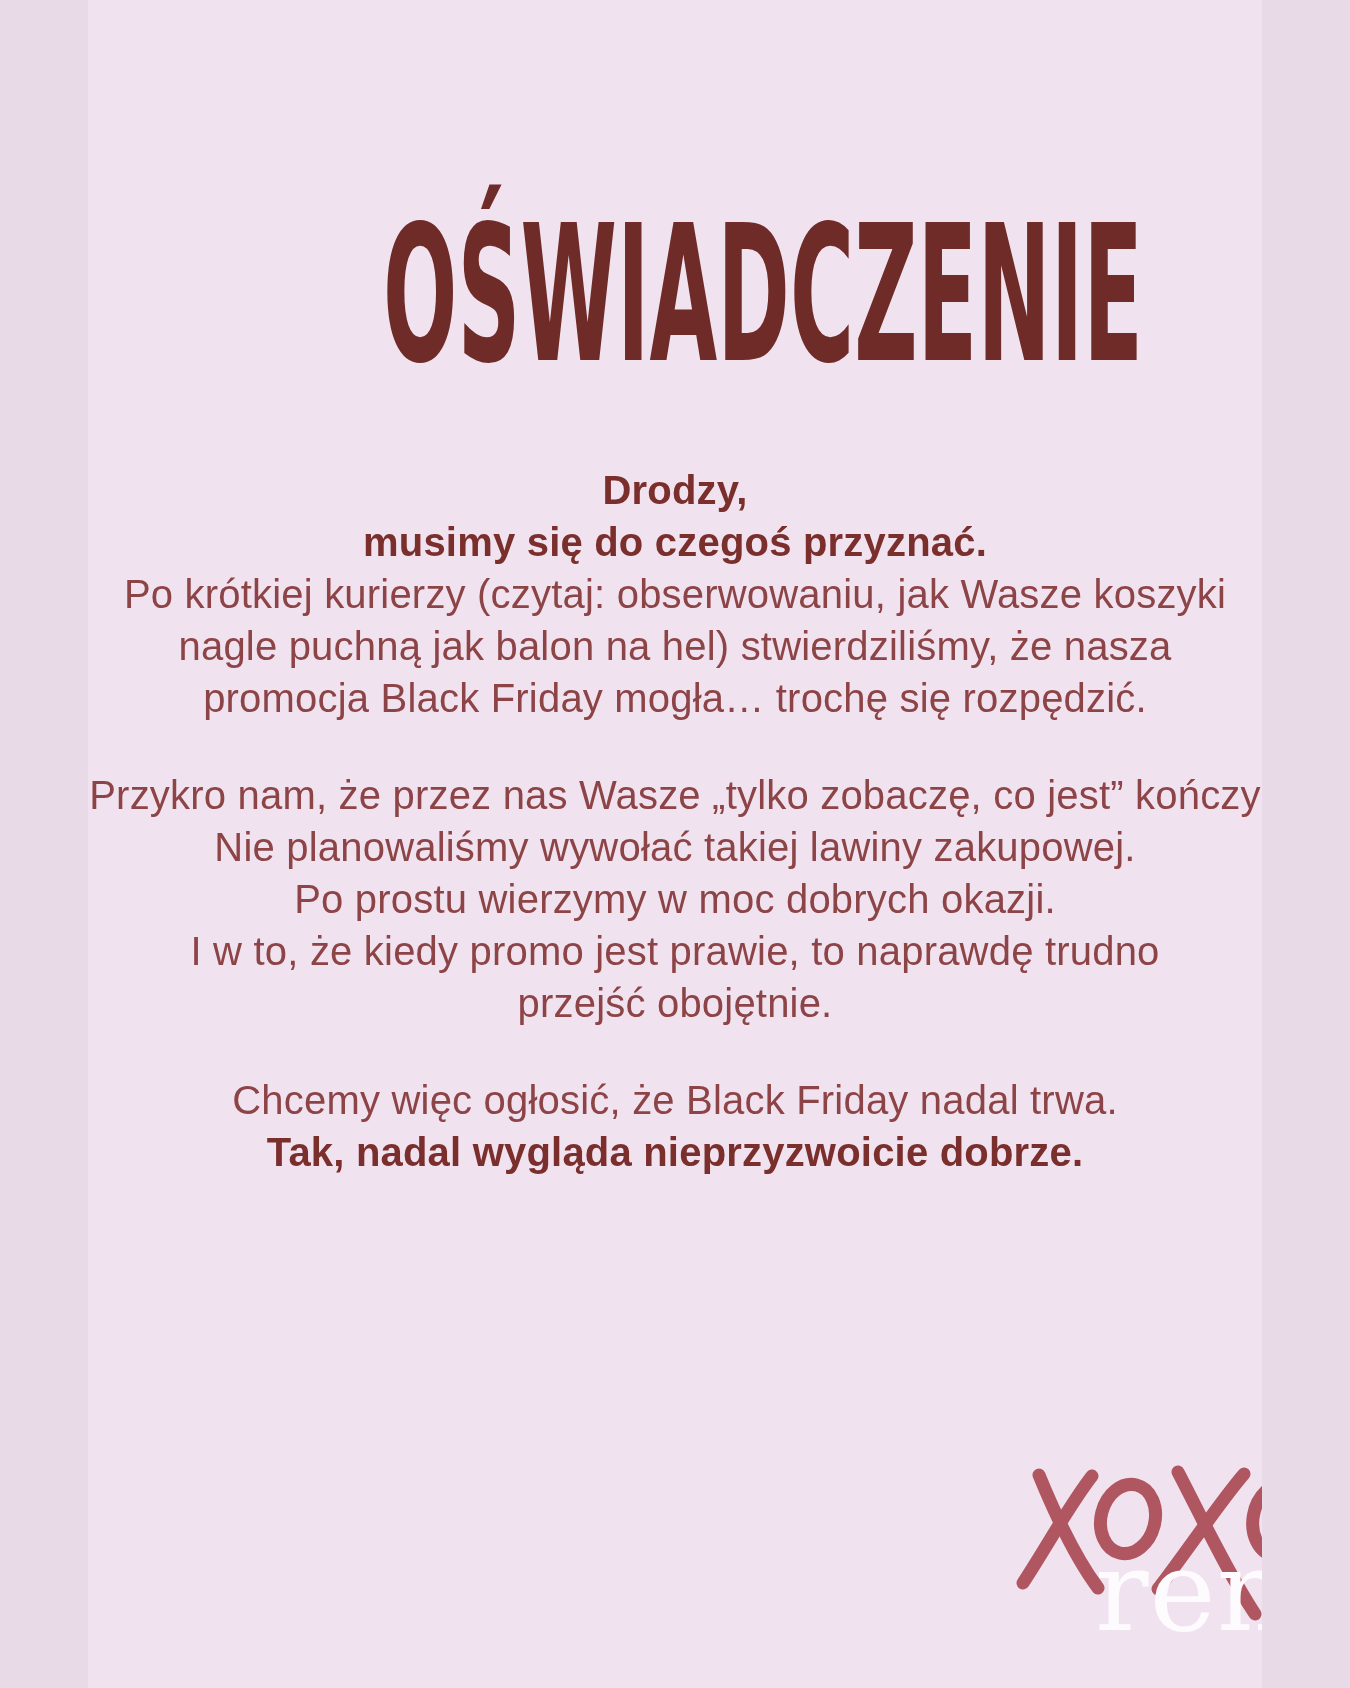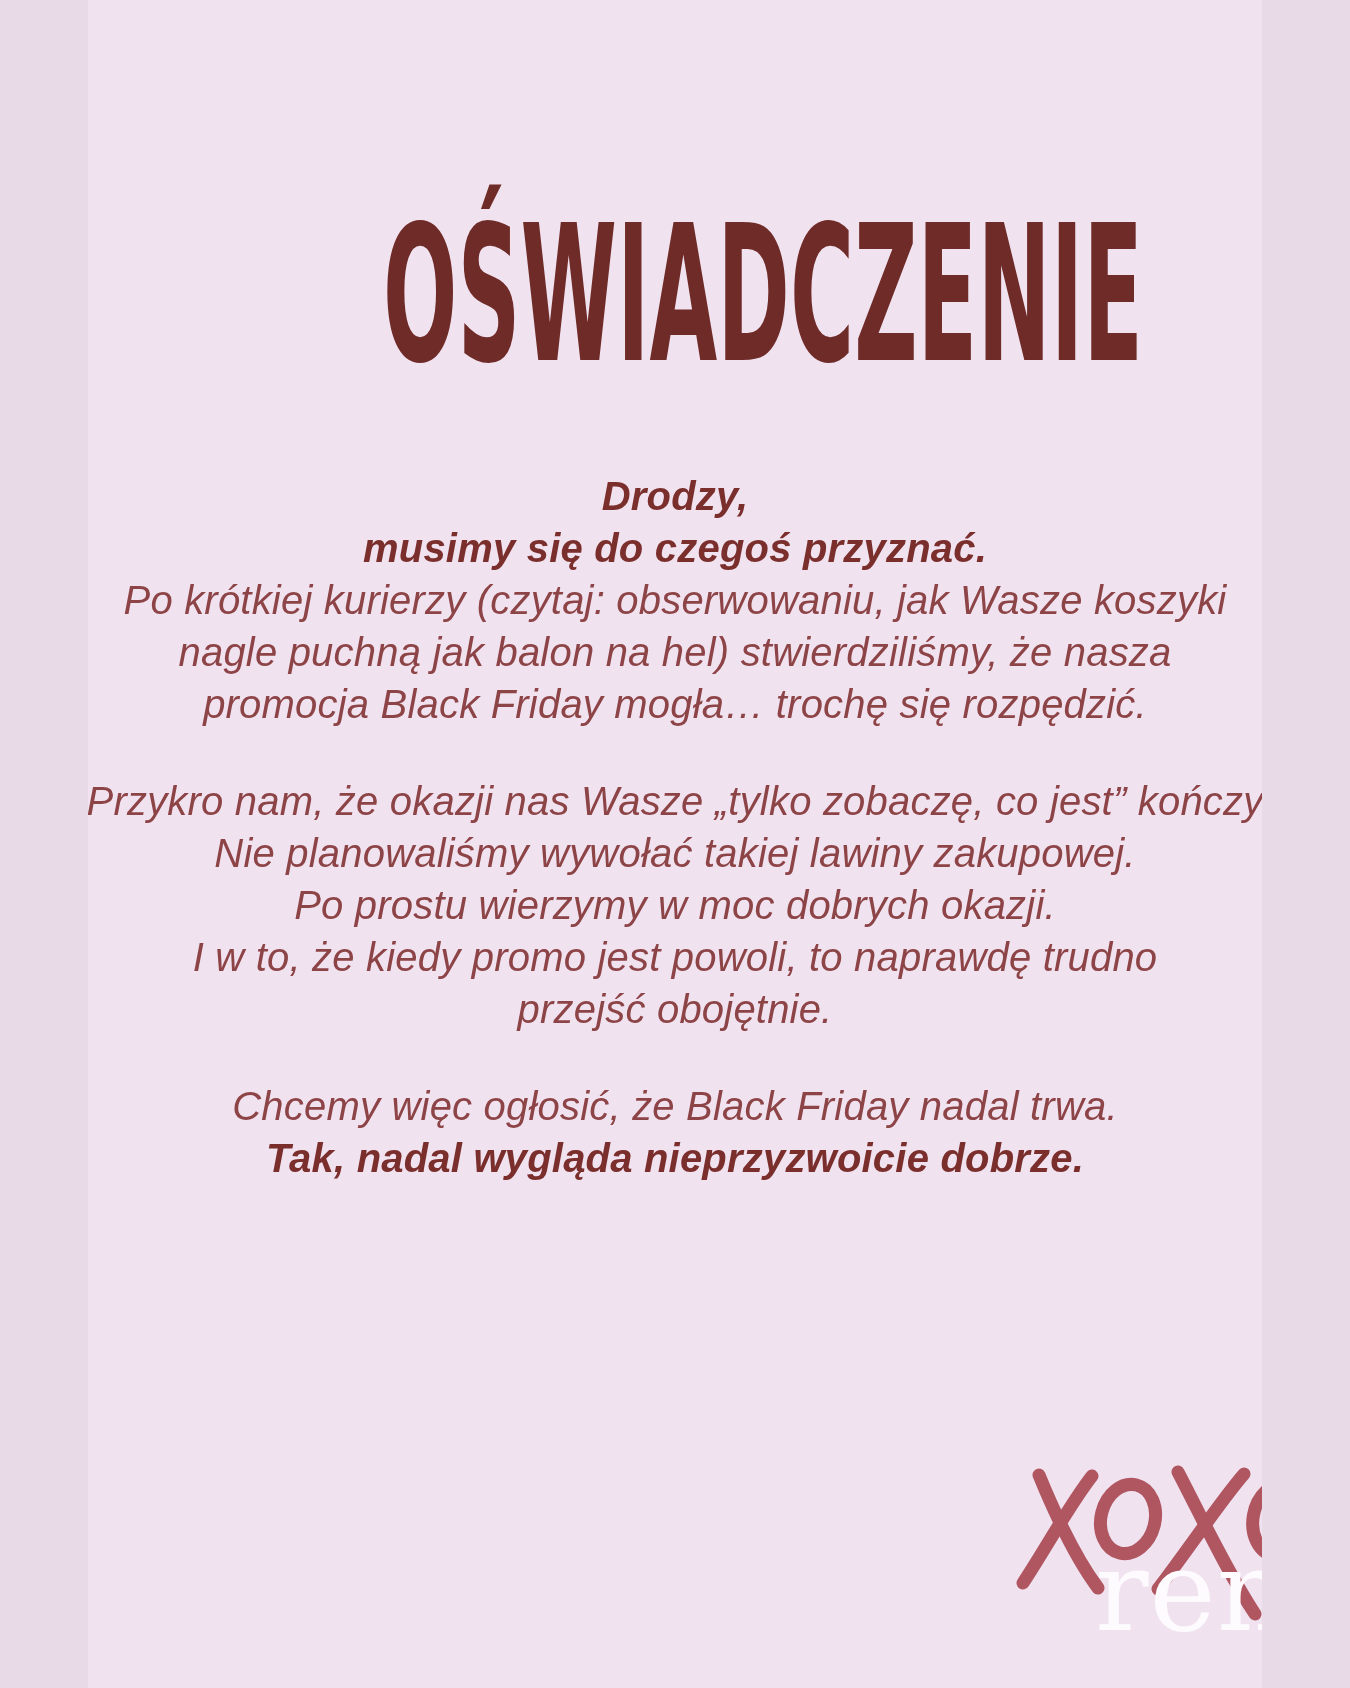--- a/index.html
+++ b/index.html
@@ -20,21 +20,21 @@
   .body-block{
     position:absolute;
     top:460px;left:50%;transform:translateX(-50%);
     width:1290px;
     text-align:center;
     color:var(--text-color,#8d4446);
     font-size:40px;
     line-height:52px;
     letter-spacing:0.2px;
   }
-  .para{margin:10px 0 45px 0;font-style:italic;}
+  .para{margin:4px 0 45px 0;}
   .para:last-child{margin-bottom:0;}
   .line{white-space:nowrap;}
   .line b{color:var(--bold-color,#7a2f2c);font-weight:bold;}
   .signature{position:absolute;left:12px;top:0;width:100%;height:100%;pointer-events:none;}
   .xoxo-svg{position:absolute;left:908px;top:1462px;z-index:1;}
   .xoxo-svg path,.xoxo-svg ellipse{
     fill:none;
     stroke:var(--xoxo-color,#b05661);
     stroke-width:13;
     stroke-linecap:round;
@@ -61,24 +61,24 @@
 
   <div class="body-block" id="body-block">
       <div class="para">
         <div class="line"><b>Drodzy,</b></div>
         <div class="line"><b>musimy się do czegoś przyznać.</b></div>
         <div class="line"><span>Po krótkiej kurierzy (czytaj: obserwowaniu, jak Wasze koszyki</span></div>
         <div class="line"><span>nagle puchną jak balon na hel) stwierdziliśmy, że nasza</span></div>
         <div class="line"><span>promocja Black Friday mogła… trochę się rozpędzić.</span></div>
       </div>
       <div class="para">
-        <div class="line"><span>Przykro nam, że okazji nas Wasze „tylko zobaczę, co jest” kończy</span></div>
+        <div class="line"><span>Przykro nam, że przez nas Wasze „tylko zobaczę, co jest” kończy</span></div>
         <div class="line"><span>Nie planowaliśmy wywołać takiej lawiny zakupowej.</span></div>
         <div class="line"><span>Po prostu wierzymy w moc dobrych okazji.</span></div>
-        <div class="line"><span>I w to, że kiedy promo jest powoli, to naprawdę trudno</span></div>
+        <div class="line"><span>I w to, że kiedy promo jest prawie, to naprawdę trudno</span></div>
         <div class="line"><span>przejść obojętnie.</span></div>
       </div>
       <div class="para">
         <div class="line"><span>Chcemy więc ogłosić, że Black Friday nadal trwa.</span></div>
         <div class="line"><b>Tak, nadal wygląda nieprzyzwoicie dobrze.</b></div>
       </div>
     </div>
 
   <div class="signature">
     <svg class="xoxo-svg" width="312" height="165" viewBox="0 0 312 165" role="img" aria-label="xoxo">

